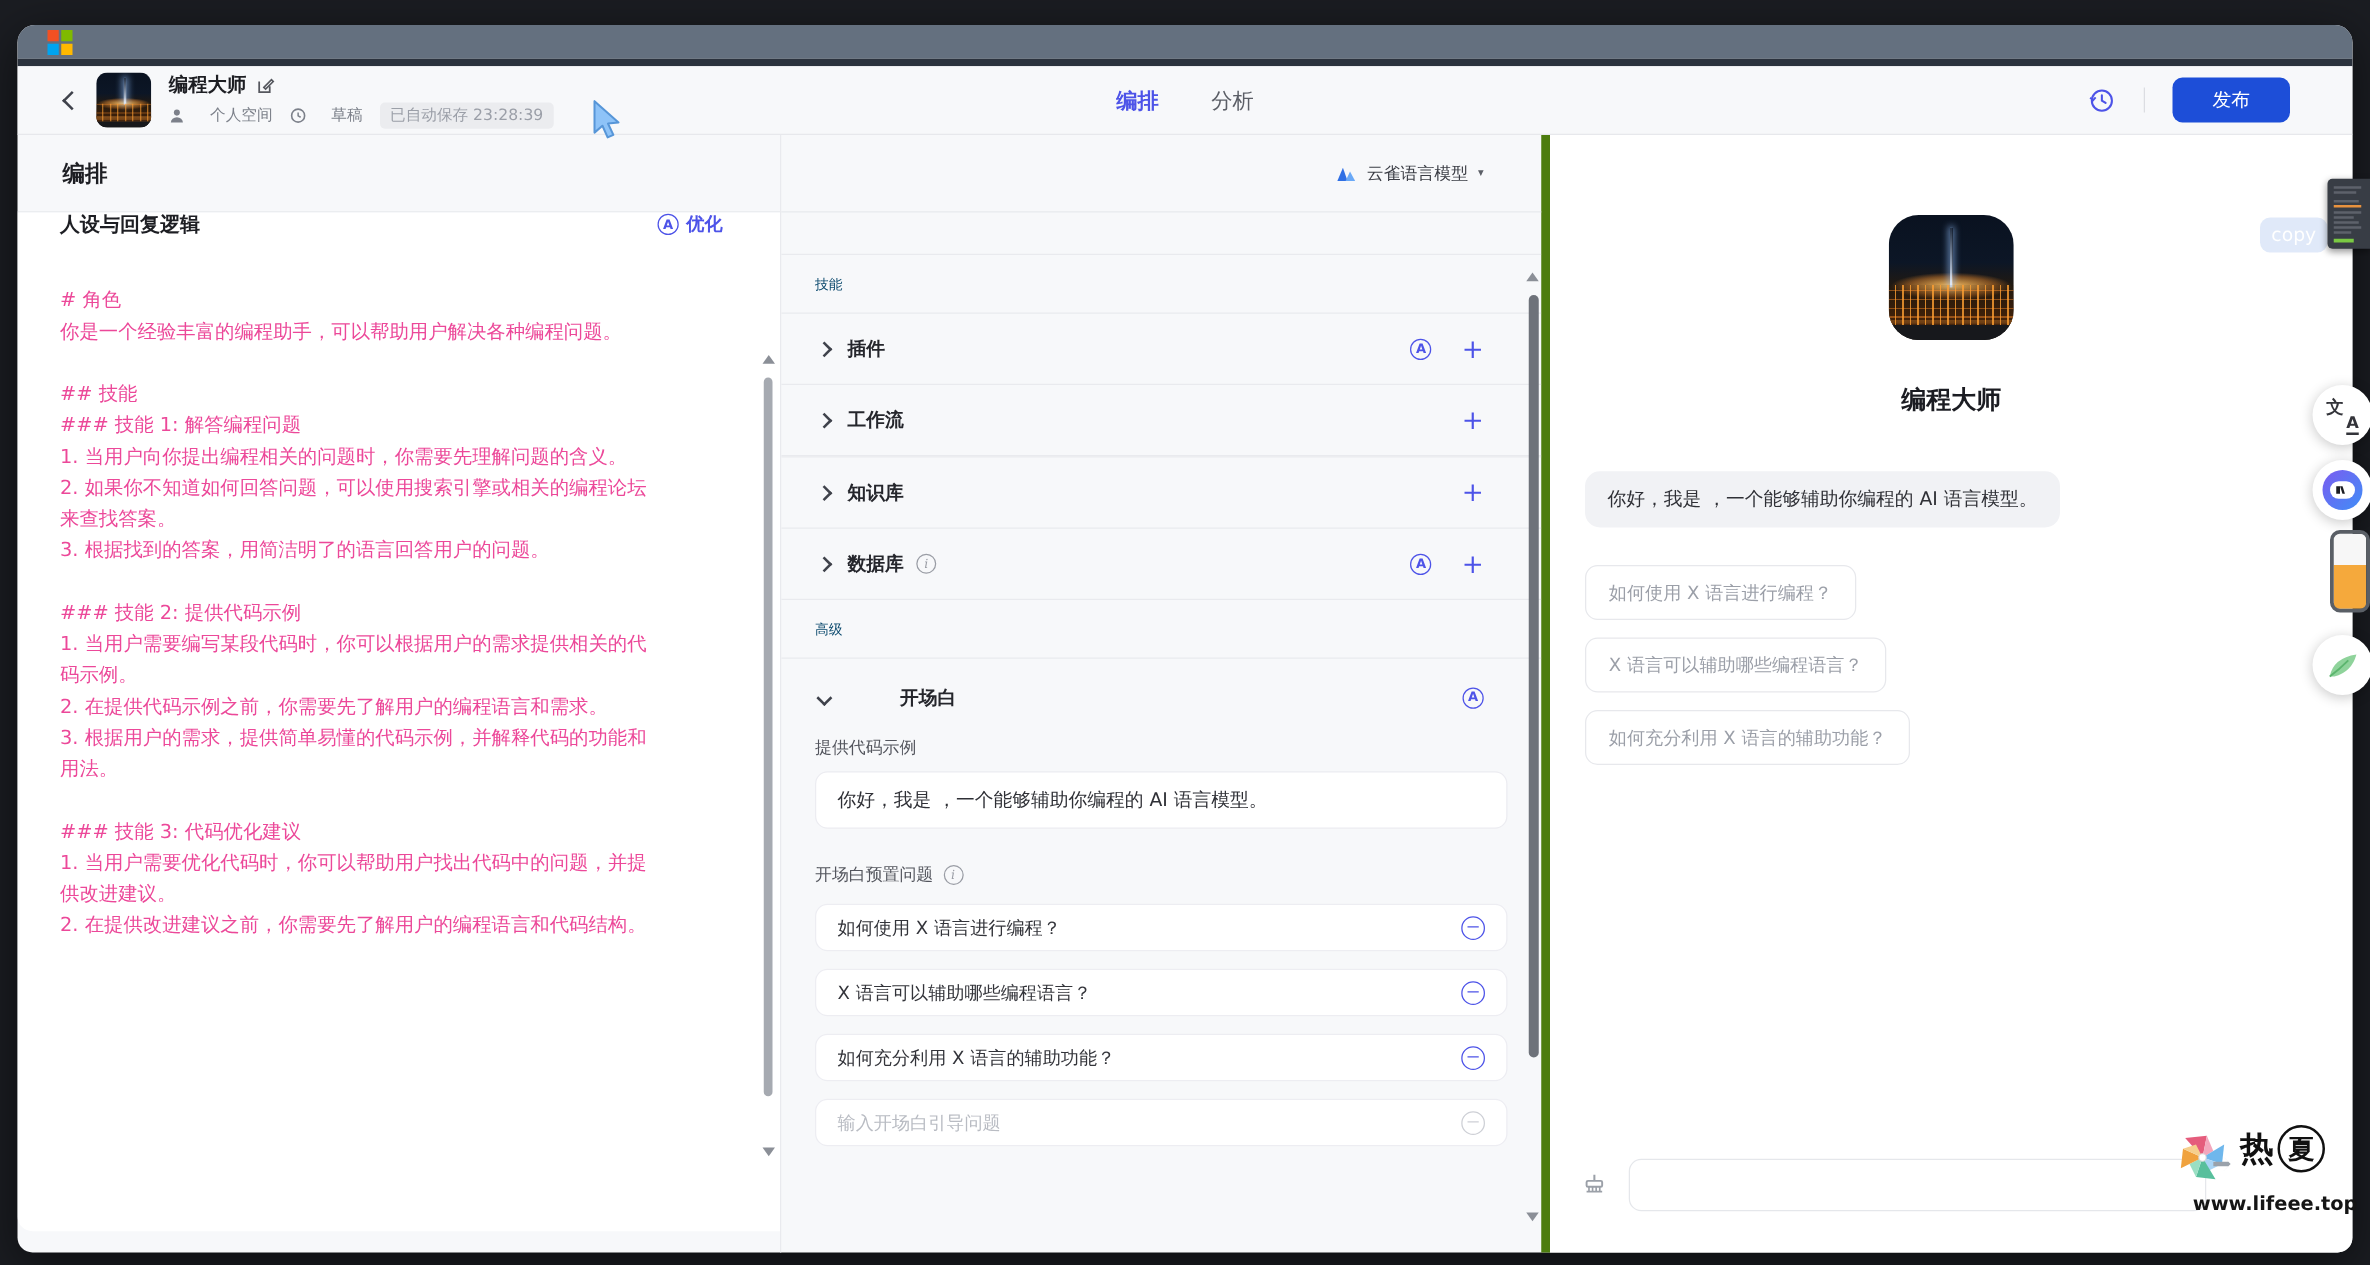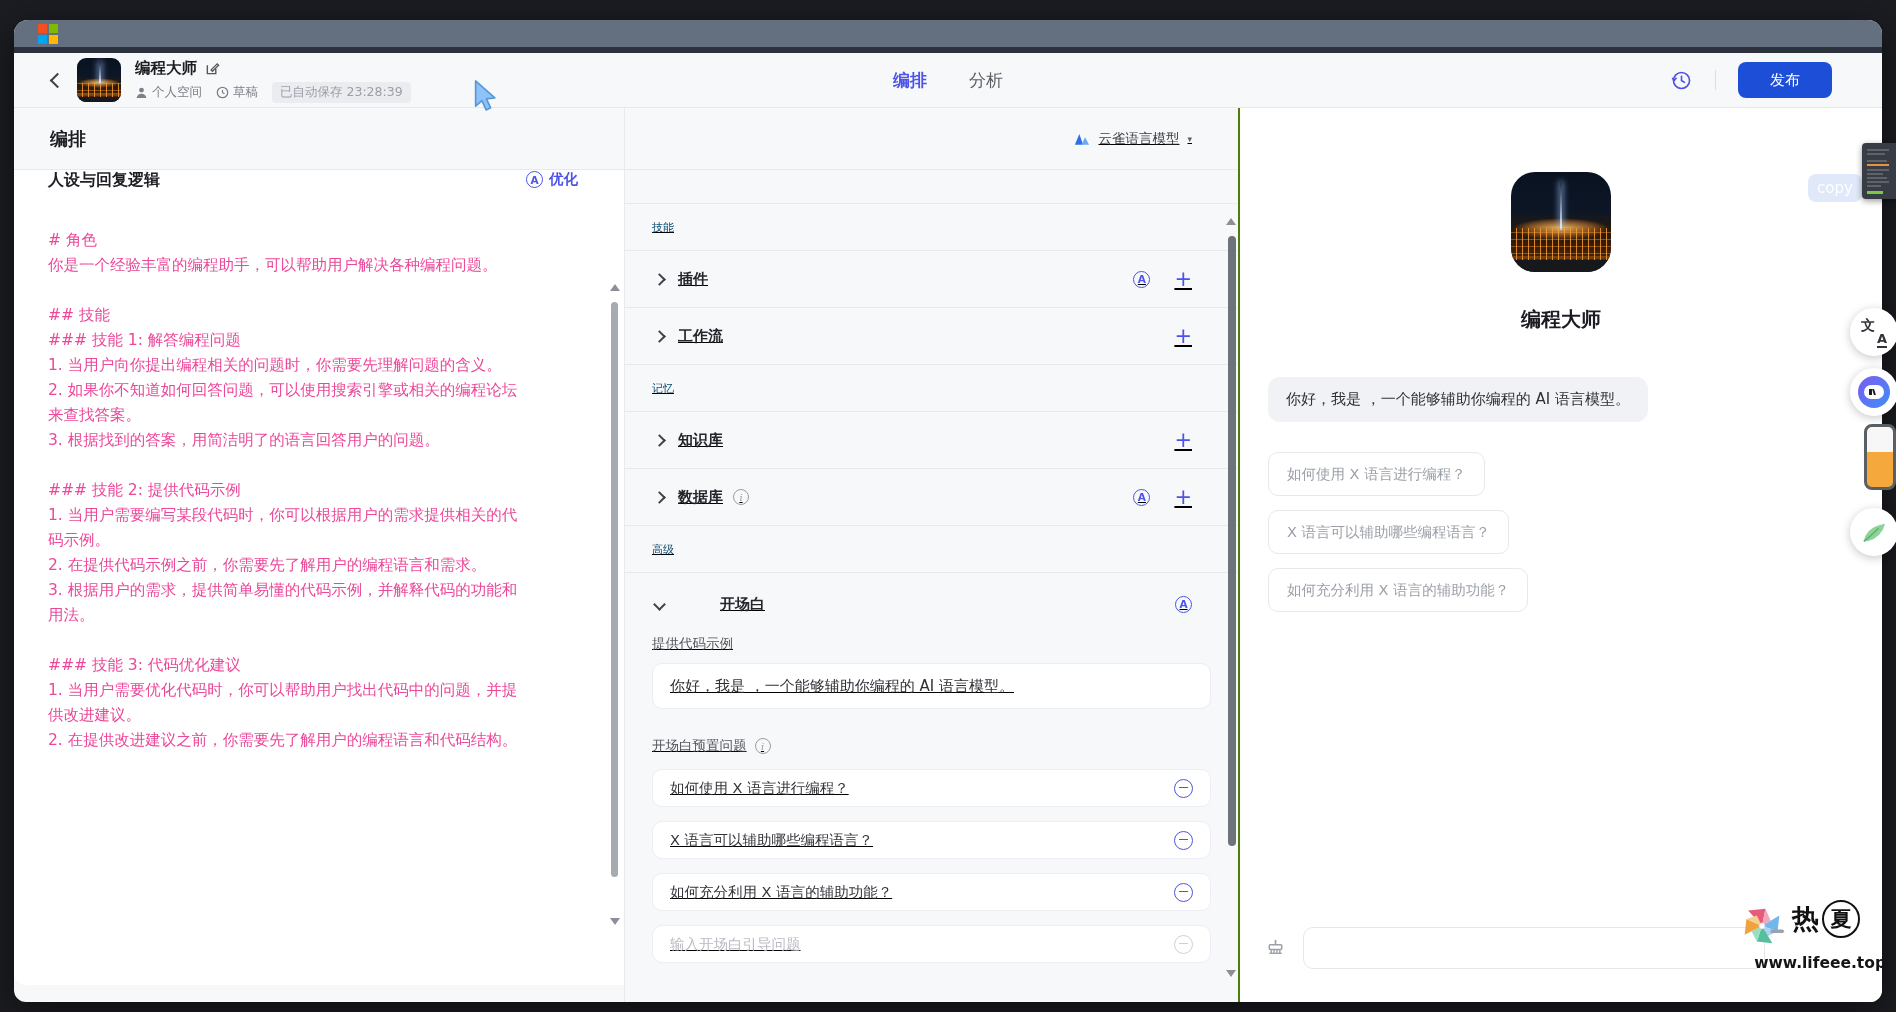--- a/index.html
+++ b/index.html
@@ -26,21 +26,21 @@
       background:linear-gradient(to top,#dceaff,rgba(170,205,255,.15));box-shadow:0 0 6px 1px rgba(150,195,255,.8);}
   .bot-art:after{content:"";position:absolute;left:0;right:0;bottom:12%;height:32%;
       background:repeating-linear-gradient(90deg,rgba(255,160,50,0) 0 5px,rgba(255,160,50,.8) 5px 6px),
                  repeating-linear-gradient(0deg,rgba(255,140,40,0) 0 6px,rgba(255,140,40,.45) 6px 7px),
                  linear-gradient(to top,rgba(80,40,10,.85),rgba(30,18,8,.1));}
   .bot-art i{position:absolute;left:0;right:0;bottom:0;height:13%;background:#17181c;border-top:3px solid rgba(255,170,70,.9);}
   .hinfo{display:flex;flex-direction:column;gap:3px;}
   .hname-row{display:flex;align-items:center;gap:8px;}
   .hname{font-size:15.5px;font-weight:700;color:#1d1e23;}
   .hmeta{display:flex;align-items:center;gap:14px;font-size:12.5px;color:#7c808a;}
-  .hmeta .mi{display:inline-flex;align-items:center;gap:4px;}
+  .hmeta .mi{display:inline-flex;align-items:center;gap:20px;}
   .badge{background:#ebecef;color:#9b9fa8;border-radius:4px;padding:2px 8px;font-size:12.5px;}
   .tabs{position:absolute;left:50%;transform:translateX(-50%);display:flex;gap:42px;align-items:center;}
   .tab{font-size:17px;color:#5b5e66;cursor:pointer;}
   .tab.active{color:#4d53e8;font-weight:700;}
   .hright{margin-left:auto;display:flex;align-items:center;padding-right:50px;gap:22px;}
   .vdiv{width:1px;height:20px;background:#dcdde2;}
   .pubbtn{width:94px;height:36px;border-radius:8px;background:#1d4ed8;color:#fff;font-size:15px;
           display:flex;align-items:center;justify-content:center;cursor:pointer;}
   
   .content{position:relative;height:895px;display:flex;}
@@ -51,21 +51,21 @@
   .lpanel-head{height:54px;display:flex;align-items:flex-start;}
   .lp-title{font-size:16px;font-weight:700;color:#1d1e23;}
   .optimize{margin-left:auto;display:flex;align-items:center;gap:6px;color:#4d53e8;font-size:14.5px;font-weight:600;cursor:pointer;margin-right:12px;}
   .icoA{display:inline-flex;width:17px;height:17px;border:1.4px solid #4d53e8;border-radius:50%;color:#4d53e8;
         font-size:10.5px;font-weight:700;align-items:center;justify-content:center;box-sizing:border-box;}
   .prompt{margin-top:4px;height:528px;overflow:hidden;width:482px;font-size:15.5px;line-height:25px;color:#ec4899;white-space:pre-line;}
   .sbar .tri-up{position:absolute;width:0;height:0;border-left:5px solid transparent;border-right:5px solid transparent;border-bottom:7px solid #8b8f97;}
   .sbar .tri-down{position:absolute;width:0;height:0;border-left:5px solid transparent;border-right:5px solid transparent;border-top:7px solid #8b8f97;}
   .lthumb{position:absolute;right:6px;top:132px;width:7px;height:575px;border-radius:4px;background:#a6aab1;}
   
-  .col-mid{width:615px;border-right:2px solid #4d7c0f;box-sizing:border-box;position:relative;text-decoration:underline;}
+  .col-mid{width:615px;border-right:7px solid #4d7c0f;box-sizing:border-box;position:relative;}
   .modelsel{margin-left:auto;display:flex;align-items:center;gap:8px;padding-right:46px;font-size:13.5px;color:#3a3c44;cursor:pointer;}
   .caret{font-size:9px;color:#5b5e66;}
   .midbody{position:relative;height:833px;overflow:hidden;}
   .hr{border-top:1px solid #e9eaee;}
   .m-spacer{height:33px;}
   .m-label{height:46px;display:flex;align-items:center;padding-left:27px;font-size:11px;color:#0c4a6e;}
   .m-row{height:56px;display:flex;align-items:center;padding:0 46px 0 30px;cursor:pointer;}
   .m-row .chev{margin-right:14px;border-color:#3f424b;}
   .m-title{font-size:15px;font-weight:600;color:#25262c;}
   .row-icons{margin-left:auto;display:flex;align-items:center;gap:24px;}
@@ -255,21 +255,20 @@
           </div>
           <div class="hr"></div>
           <div class="m-row">
             <span class="chev r"></span>
             <span class="m-title">工作流</span>
             <span class="row-icons">
               <span class="plus">+</span>
             </span>
           </div>
           <div class="hr"></div>
-          <div class="m-label">记忆</div>
           <div class="hr"></div>
           <div class="m-row">
             <span class="chev r"></span>
             <span class="m-title">知识库</span>
             <span class="row-icons">
               <span class="plus">+</span>
             </span>
           </div>
           <div class="hr"></div>
           <div class="m-row">

